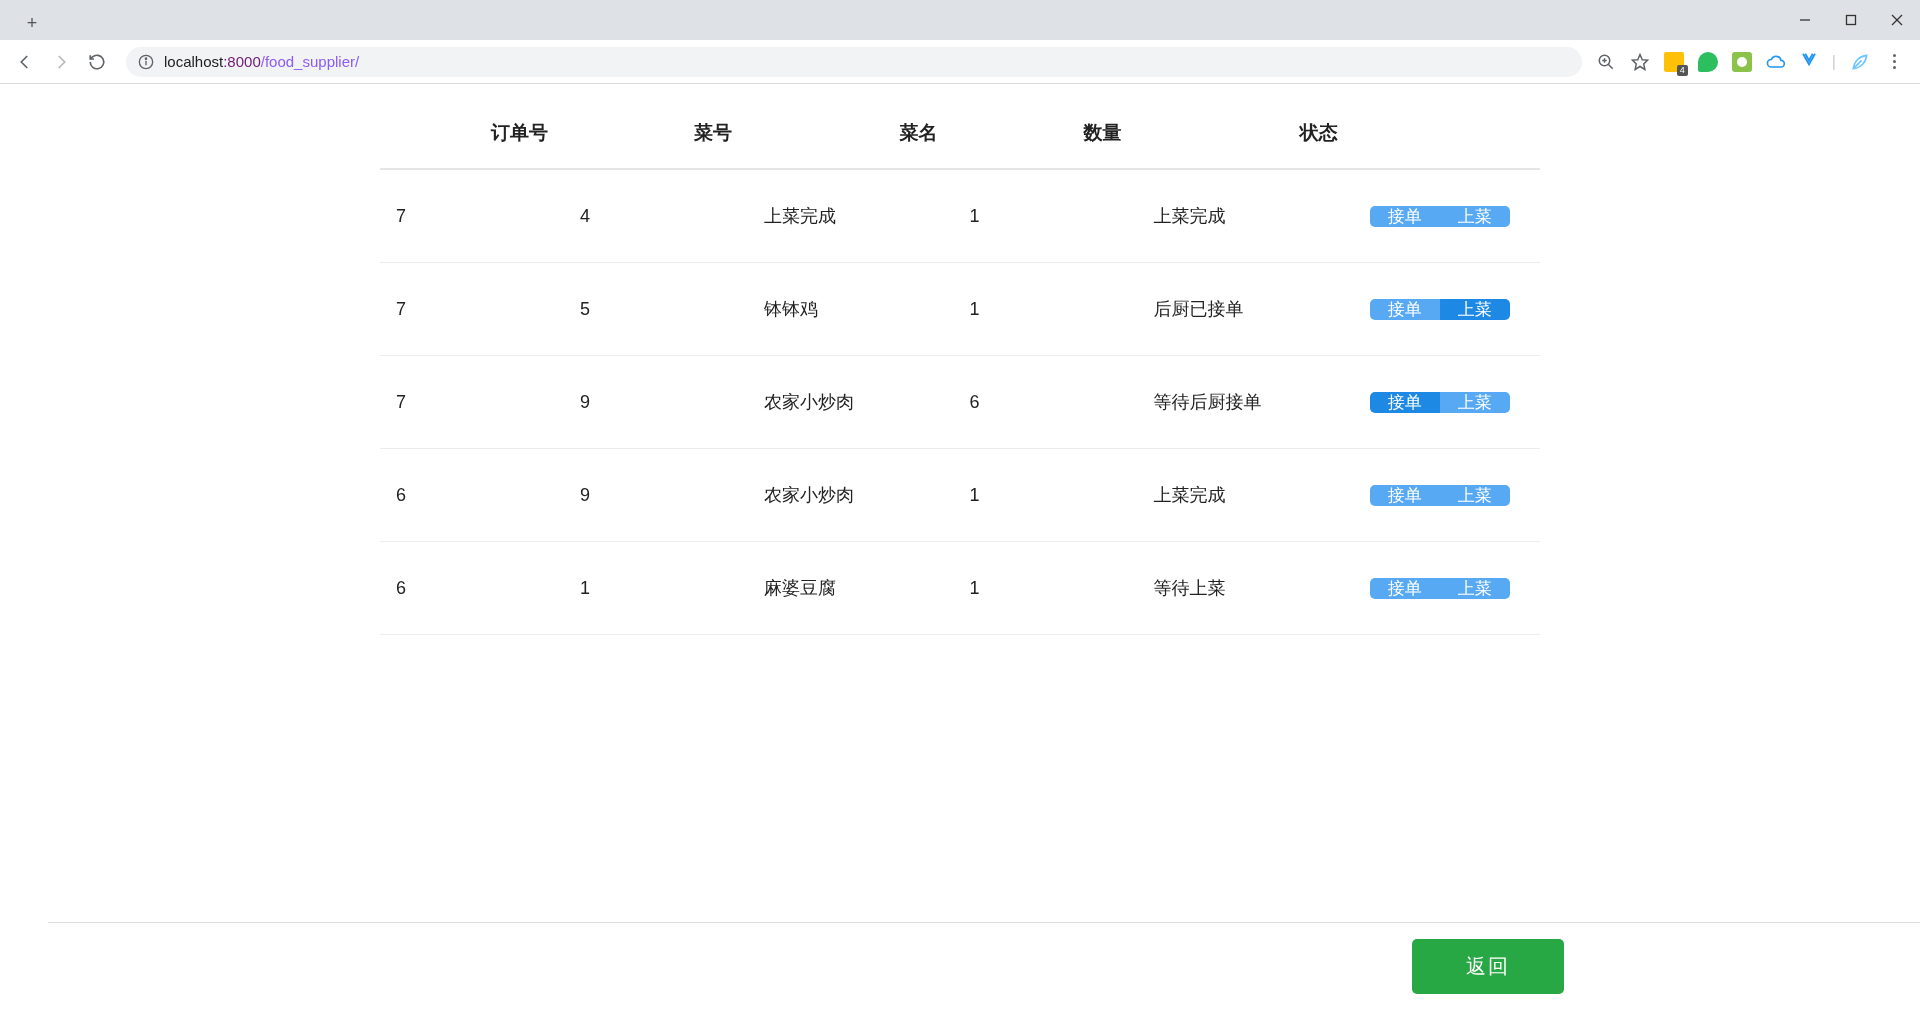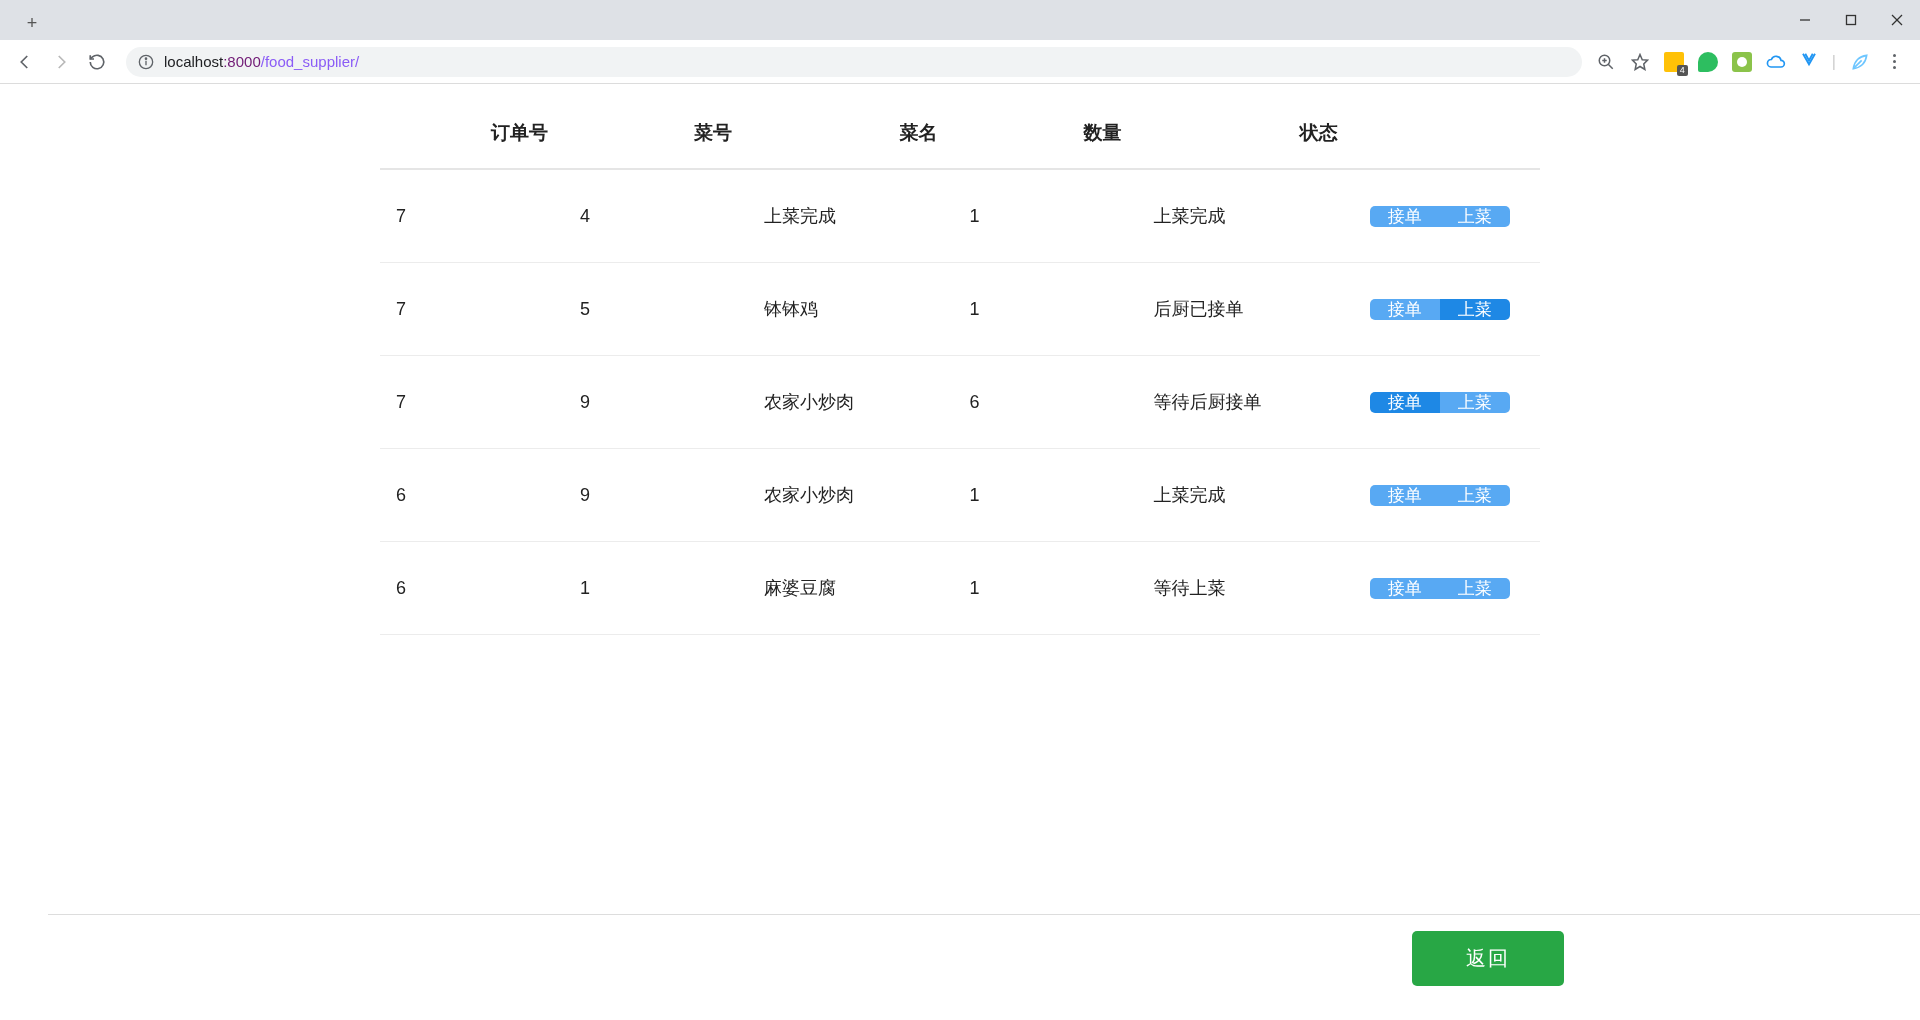--- a/index.html
+++ b/index.html
@@ -218,21 +218,21 @@
     .btn-right { border-radius: 0 5px 5px 0; }
     .btn-primary { background: #1e88e5; }
     .btn-primary-light { background: #58a9f3; }
 
     
     .footer-bar {
       position: fixed;
       bottom: 0; left: 12px; right: 0;
       border-top: 1px solid #ddd;
       background: #fff;
-      padding: 16px 0 34px;
+      padding: 16px 0 26px;
       margin-left: 36px;
     }
     .footer-inner {
       width: 1160px;
       margin: 0 auto;
       text-align: right;
     }
     .btn-return {
       background: #28a745;
       color: #fff;

